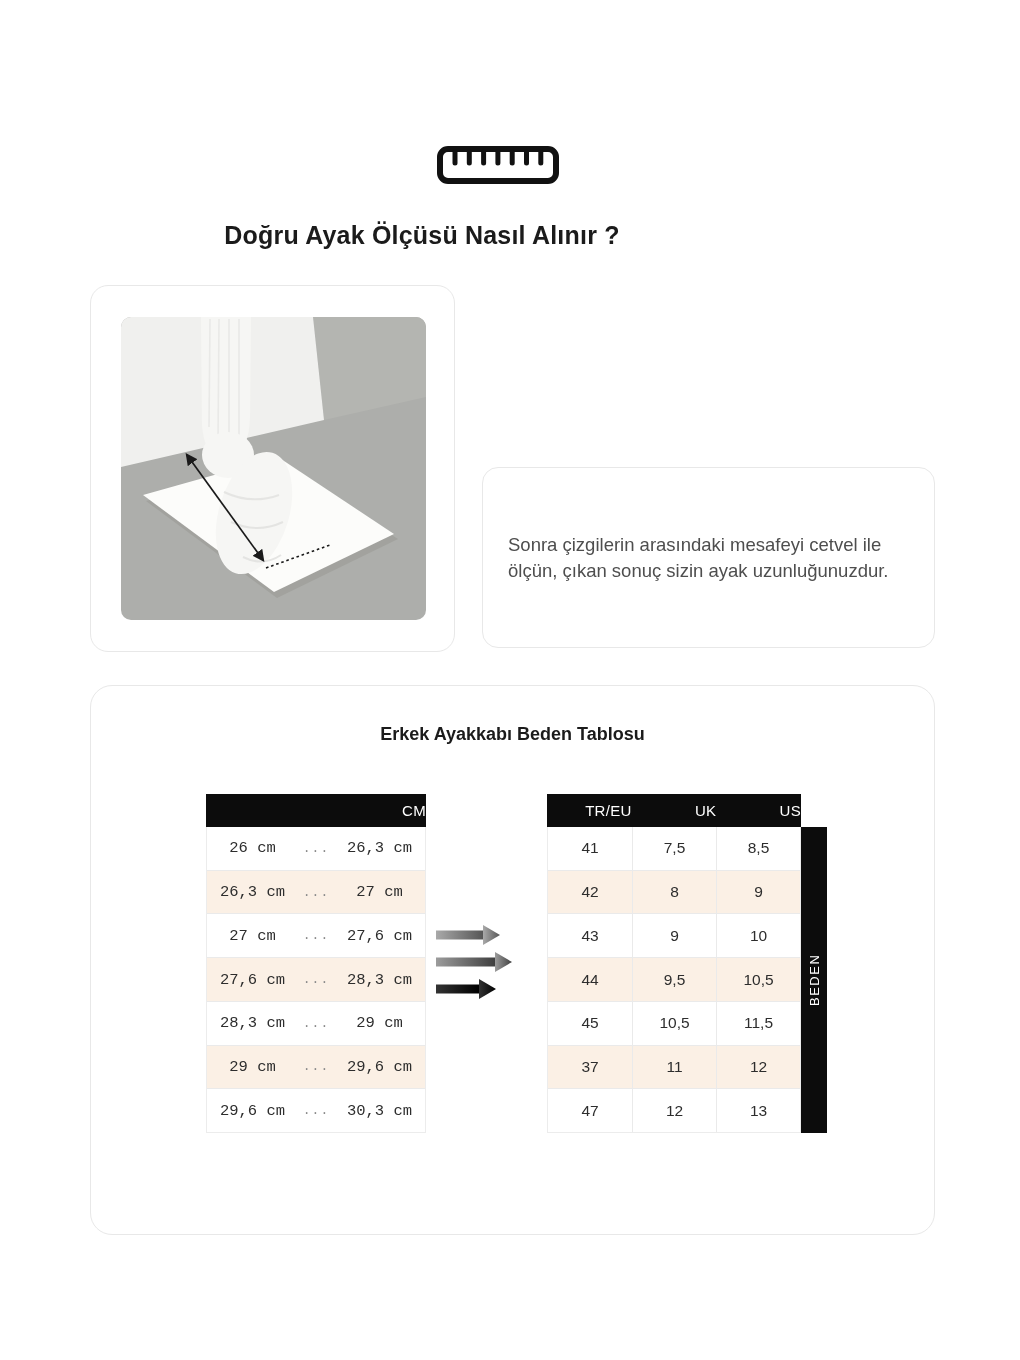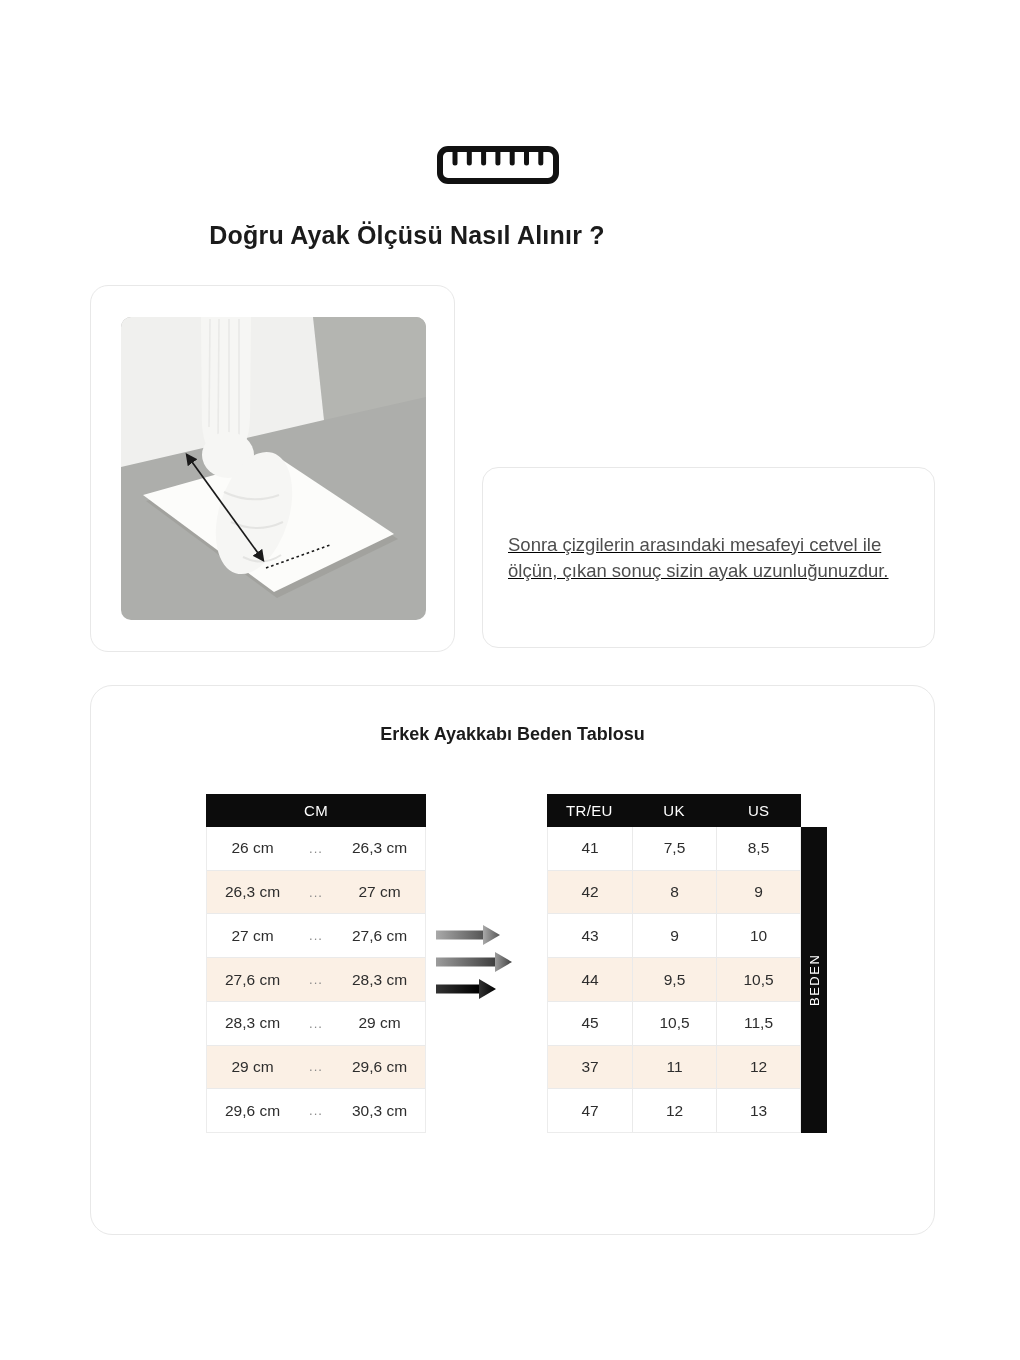--- a/index.html
+++ b/index.html
@@ -9,50 +9,50 @@
     --text-primary:#1b1b1b;
     --text-secondary:#4e4e4e;
     --cell-text:#2d2d2d;
     --grid-line:#eaeaea;
   }
   *{box-sizing:border-box;margin:0;padding:0;}
   body{background:#ffffff;font-family:"Liberation Sans",sans-serif;}
   .page{position:relative;width:1020px;height:1360px;background:#ffffff;margin:0 auto;overflow:hidden;}
 
   .ruler-wrap{position:absolute;left:436px;top:145px;width:124px;height:42px;}
-  .page-title{position:absolute;left:1px;top:221px;width:812px;text-align:center;
+  .page-title{position:absolute;left:16px;top:221px;width:812px;text-align:center;
     font-size:25px;font-weight:700;color:var(--text-primary);letter-spacing:.2px;}
 
   .photo-card{position:absolute;left:90px;top:285px;width:365px;height:367px;
     border:1px solid var(--card-border);border-radius:18px;background:#fff;}
   .photo-svg{position:absolute;left:30px;top:31px;width:305px;height:303px;border-radius:10px;overflow:hidden;}
 
   .text-card{position:absolute;left:482px;width:453px;border:1px solid var(--card-border);
     border-radius:16px;background:#fff;display:flex;}
   .text-card.one{top:290px;height:160px;align-items:flex-start;}
-  .text-card.two{top:467px;height:181px;align-items:center;text-decoration:underline;}
+  .text-card.two{top:467px;height:181px;align-items:center;}
   .text-card p{padding:14px 44px 0 25px;font-size:18.5px;line-height:26px;color:var(--text-secondary);}
   .text-card.two p{padding-top:0;}
 
   .size-card{position:absolute;left:90px;top:685px;width:845px;height:550px;
     border:1px solid var(--card-border);border-radius:22px;background:#fff;}
   .section-title{position:absolute;left:0;top:38px;width:100%;text-align:center;
     font-size:18px;font-weight:700;color:var(--text-primary);}
 
   .table{position:absolute;top:108px;}
   .table .thead{height:33px;background:var(--thead-bg);color:#fff;font-size:15px;
-    display:grid;align-items:center;text-align:center;letter-spacing:.3px;}
+    display:grid;align-items:center;text-align:right;letter-spacing:.3px;}
   .thead.one{grid-template-columns:1fr;}
   .thead.three{grid-template-columns:1fr 1fr 1fr;}
   .tbody{height:306px;display:flex;flex-direction:column;border:1px solid #ececec;border-top:none;}
   .trow{flex:1;display:grid;align-items:center;text-align:center;font-size:15.5px;
     font-weight:500;color:var(--cell-text);border-top:1px solid var(--grid-line);background:#fff;}
   .trow:first-child{border-top:none;}
   .trow.alt{background:var(--row-alt);}
-  .trow.cm{grid-template-columns:1fr 36px 1fr;}
+  .trow.cm{grid-template-columns:1fr 36px 1fr;font-family:Liberation Mono, monospace;}
   .trow.sz{grid-template-columns:1fr 1fr 1fr;}
   .trow.sz span{align-self:stretch;display:flex;align-items:center;justify-content:center;}
   .trow.sz span + span{border-left:1px solid var(--grid-line);}
   .sep{font-size:13px;color:#8a8a8a;letter-spacing:1px;}
 
   .cm-table{left:115px;width:220px;}
   .size-table{left:432px;width:278px;padding-left:24px;}
 
   .beden-bar{position:absolute;left:710px;top:141px;width:26px;height:306px;background:var(--thead-bg);
     display:flex;align-items:center;justify-content:center;color:#fff;font-size:13px;letter-spacing:1.5px;

